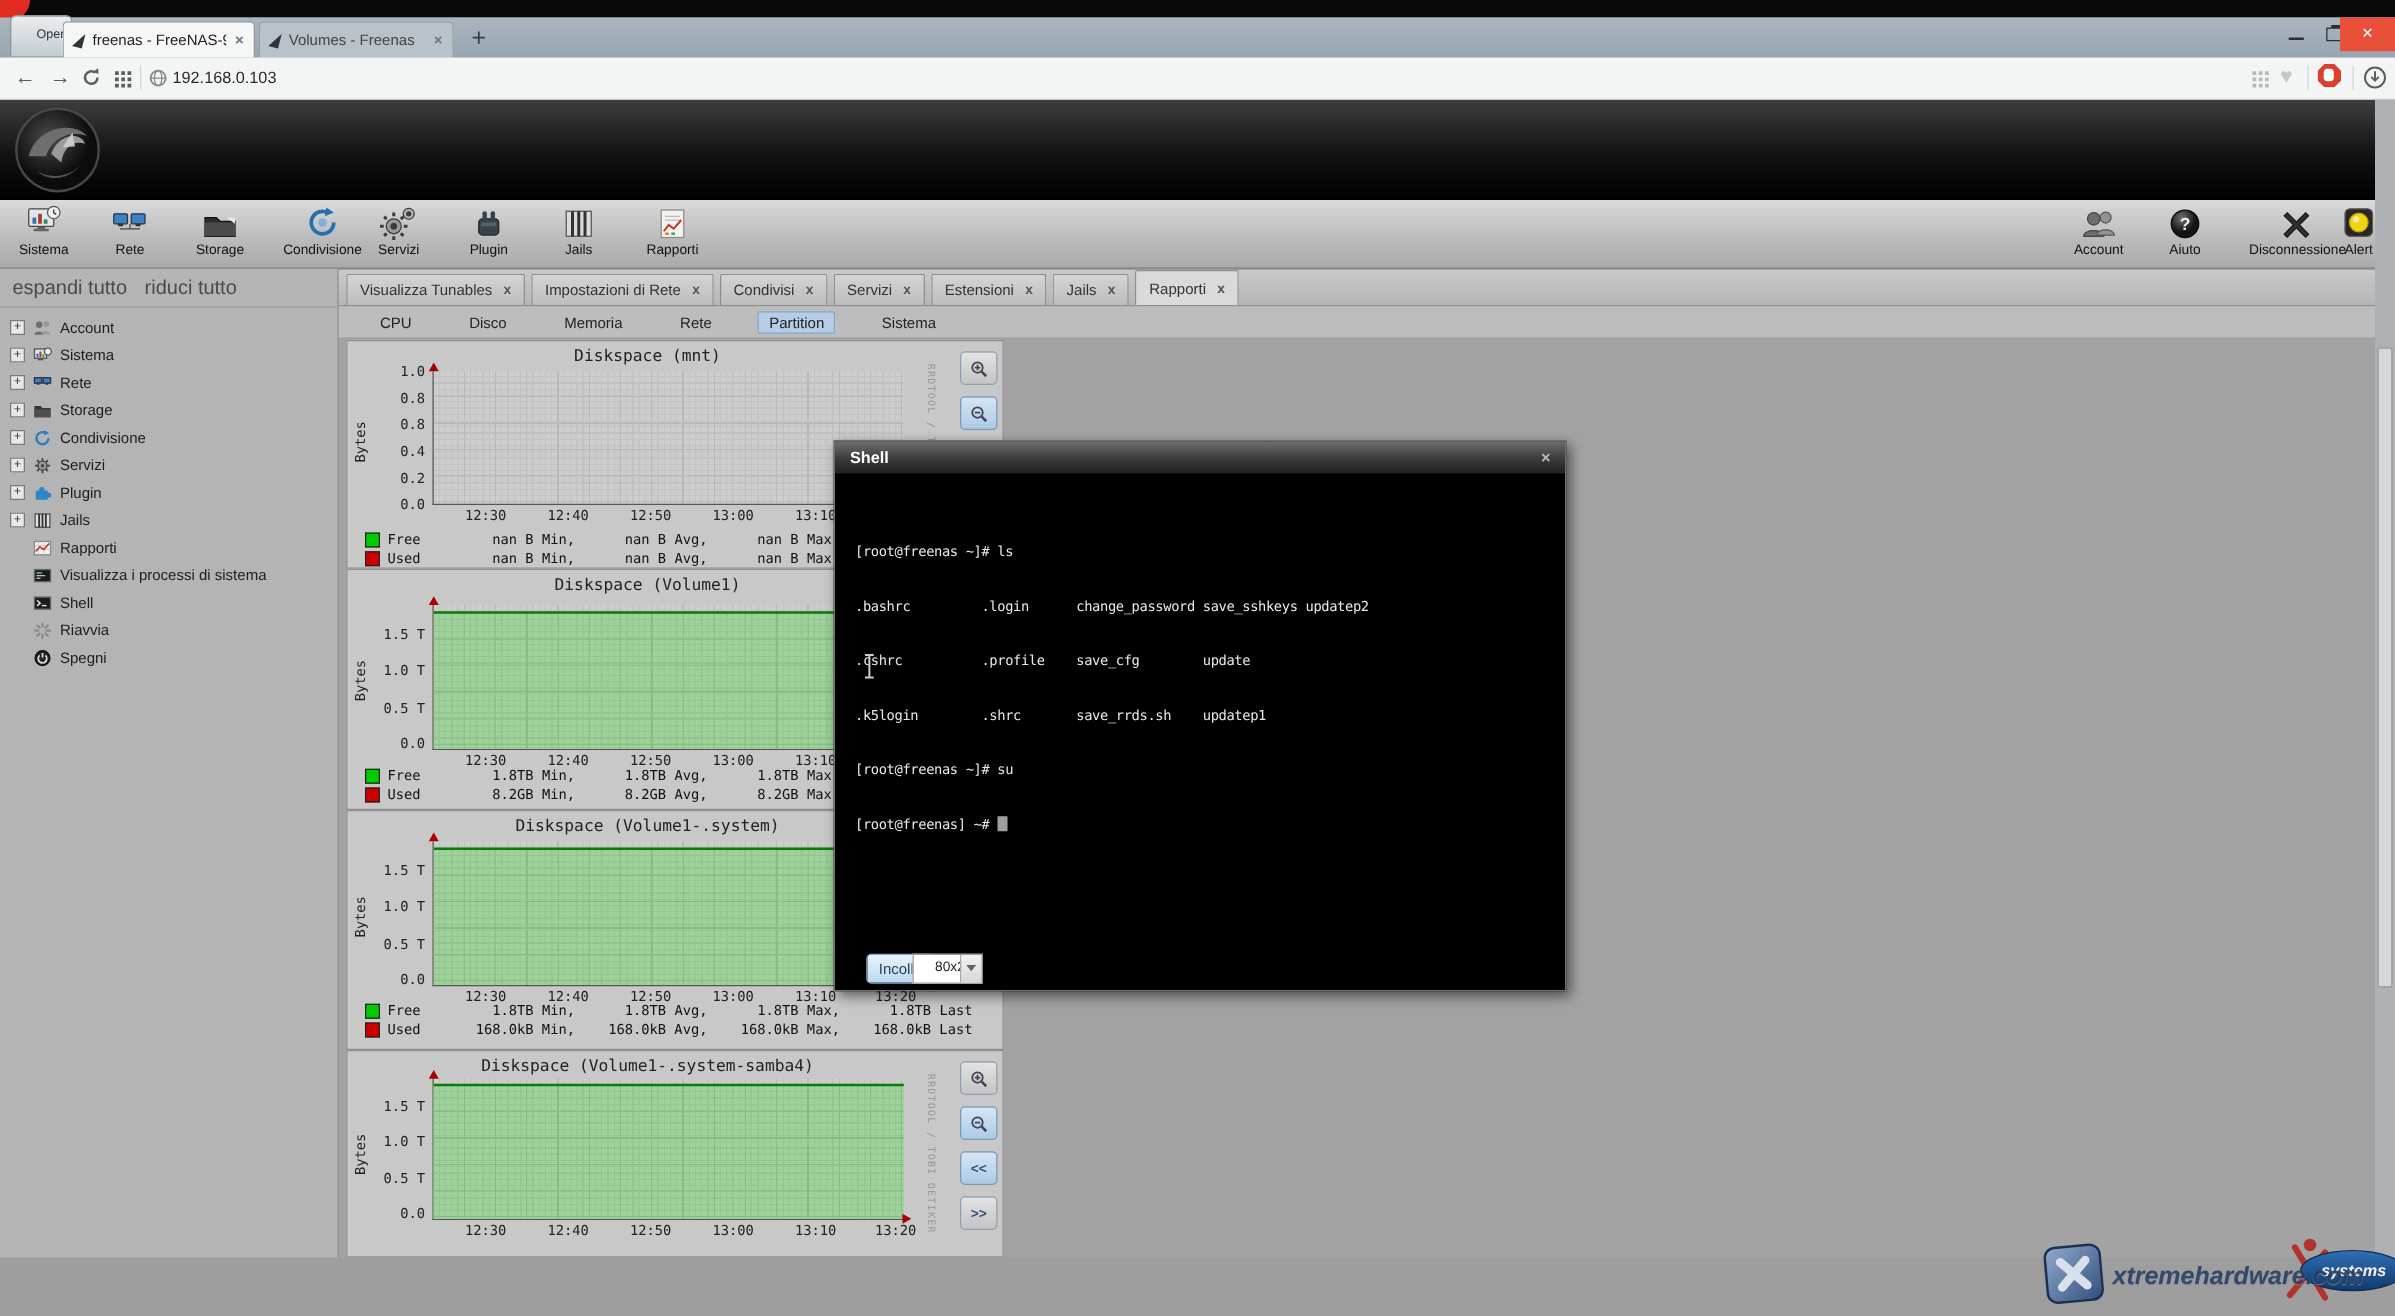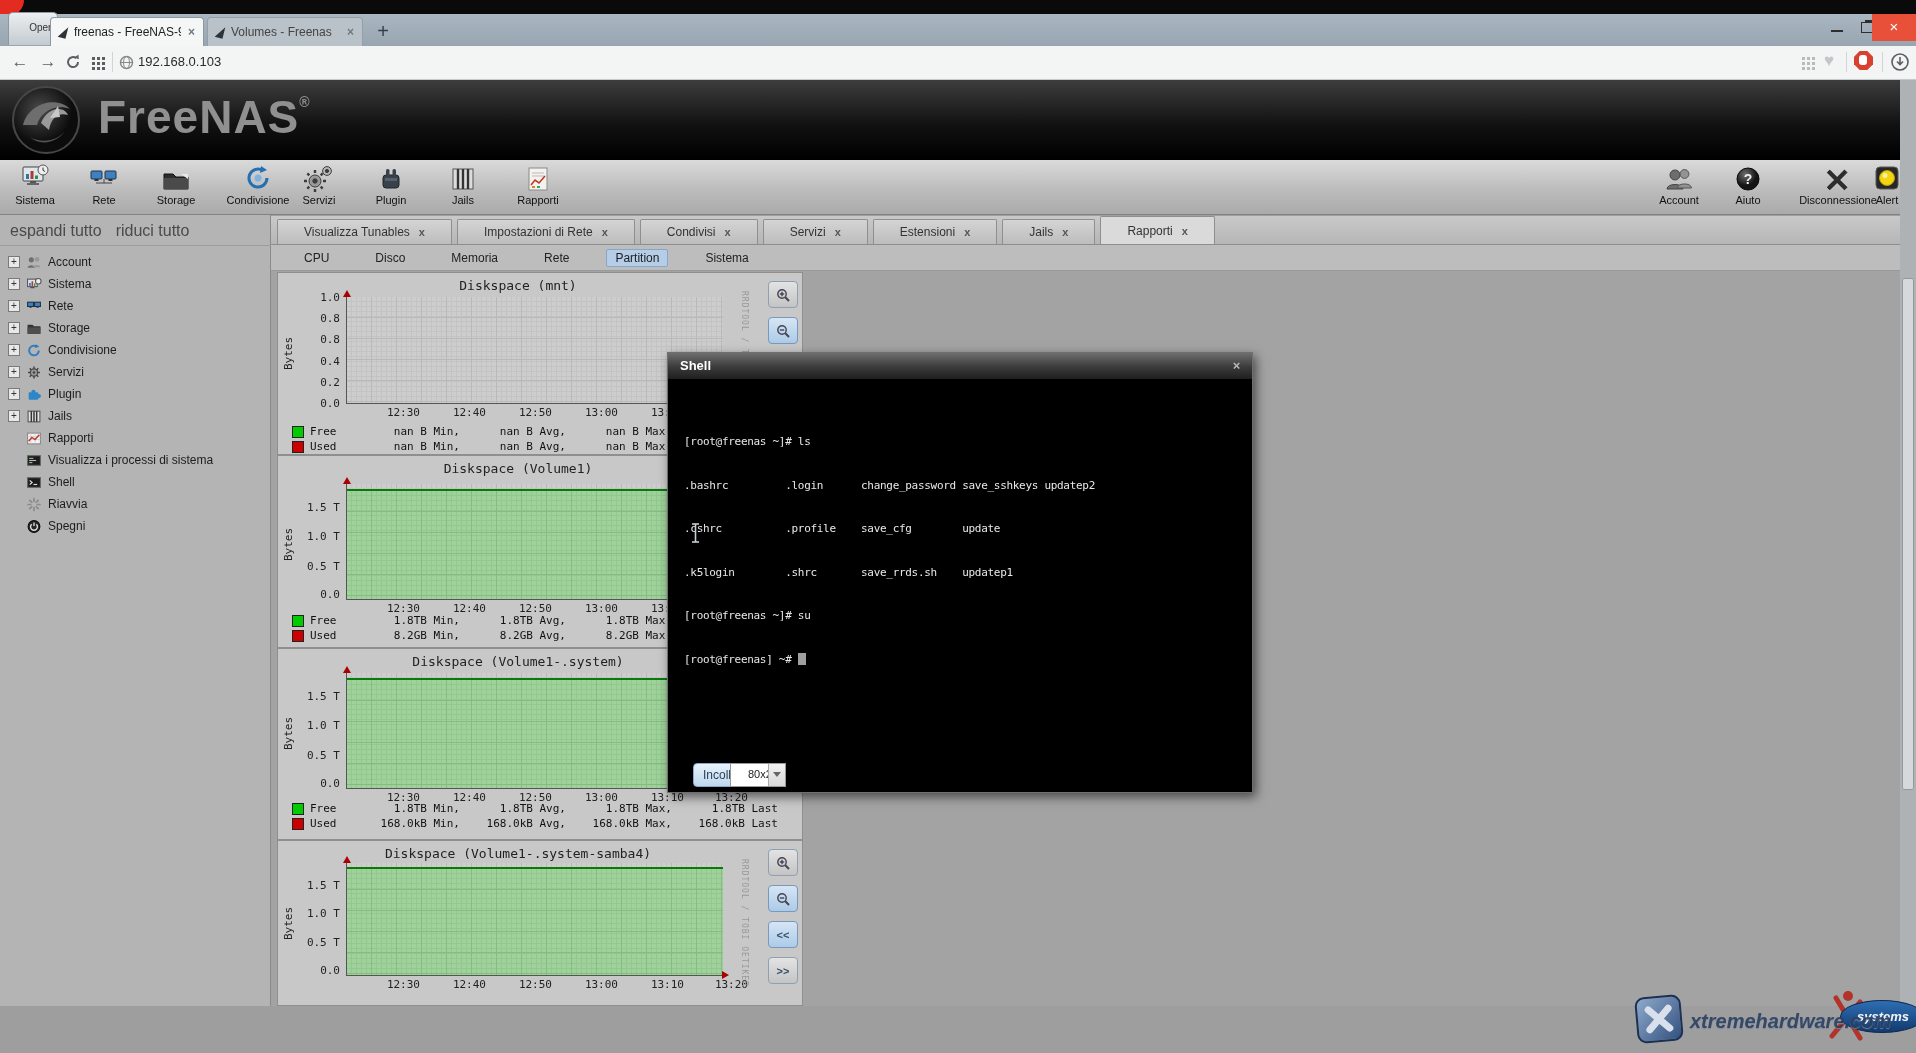--- a/index.html
+++ b/index.html
@@ -62,39 +62,39 @@
   .tree{left:0;top:30px;width:271px;border-top:1px solid #9d9d9d;padding-top:5px;}
   .trow{display:flex;align-items:center;height:22px;padding-left:8px;gap:6px;font-size:12px;color:#1d1d1d;}
   .expander{width:12px;height:12px;background:#e8e8e8;border:1px solid #7a7a7a;box-sizing:border-box;
             font-size:10px;line-height:9px;text-align:center;color:#333;flex:none;}
   .exp-sp{width:12px;flex:none;}
   .ticon{width:16px;height:15px;flex:none;}
 
   
   .apptabs{left:271px;top:216px;width:1629px;height:29px;background:linear-gradient(#c9c9c9,#b6b6b6);
            border-bottom:1px solid #8e8e8e;box-sizing:border-box;padding-left:6px;display:flex;align-items:flex-end;}
-  .atab{display:inline-flex;align-items:center;gap:9px;margin-right:5px;padding:0 26px;height:25px;
+  .atab{display:inline-flex;align-items:center;gap:9px;margin-right:5px;padding:0 10px;height:25px;
         background:linear-gradient(#d4d4d4,#bdbdbd);border:1px solid #8f8f8f;border-bottom:none;
         border-radius:2px 2px 0 0;font-size:12px;color:#333;box-sizing:border-box;}
   .atab .x{font-size:11px;color:#555;font-weight:bold;}
   .atab.active{background:#dadada;height:28px;}
   .subtabs{left:271px;top:245px;width:1629px;height:26px;background:#bdbdbd;border-bottom:1px solid #9a9a9a;
            box-sizing:border-box;display:flex;gap:28px;padding-left:24px;align-items:center;font-size:12px;color:#222;}
   .subtab{padding:2px 9px;}
   .subtab.active{background:#b5cde7;border:1px solid #86a7c8;border-radius:2px;padding:1px 8px;}
   .main-bg{left:271px;top:271px;width:1629px;height:735px;background:#a3a3a3;}
 
   
   .panel{left:277px;width:526px;background:#c8c8c8;border:1px solid #8f8f8f;box-sizing:border-box;overflow:hidden;z-index:1;}
   .c-title{position:absolute;left:0;top:5px;width:480px;text-align:center;
            font:13px "DejaVu Sans Mono",monospace;color:#222;}
   .c-ylabel{position:absolute;left:4px;width:14px;text-align:center;
             font:11px "DejaVu Sans Mono",monospace;color:#222;writing-mode:vertical-rl;transform:rotate(180deg);}
   .ytick{position:absolute;width:56px;text-align:right;font:11px "DejaVu Sans Mono",monospace;color:#222;}
-  .xtick{position:absolute;width:48px;text-align:right;font:11px "DejaVu Sans Mono",monospace;color:#222;}
+  .xtick{position:absolute;width:48px;text-align:left;font:11px "DejaVu Sans Mono",monospace;color:#222;}
   .plot{position:absolute;left:68px;width:376px;border-left:1px solid #555;border-bottom:1px solid #555;
         background:#cdcdcd;
         background-image:repeating-linear-gradient(to right,transparent 0 24px,#b9b9b9 24px 25px),
                          repeating-linear-gradient(to bottom,transparent 0 20px,#b9b9b9 20px 21px),
                          repeating-linear-gradient(to right,transparent 0 4px,#c3c3c3 4px 5px),
                          repeating-linear-gradient(to bottom,transparent 0 4px,#c3c3c3 4px 5px);}
   .gfill{position:absolute;left:0;right:0;bottom:0;top:4%;background:#9fd19b;border-top:2px solid #0a7a0a;
          background-image:repeating-linear-gradient(to right,transparent 0 24px,#85bd81 24px 25px),
                           repeating-linear-gradient(to bottom,transparent 0 20px,#85bd81 20px 21px),
                           repeating-linear-gradient(to right,transparent 0 4px,#93c78f 4px 5px),
@@ -219,21 +219,20 @@
             <stop offset="100%" stop-color="#0c0c0c"></stop>
           </radialGradient>
         </defs>
       <circle cx="36" cy="36" r="33" fill="url(#lg)" stroke="#474747" stroke-width="2"></circle>
       <path d="M13 41 C19 18 48 12 60 25 C49 20 31 25 27 41 Z" fill="#6e6e6e"></path>
       <path d="M31 39 C37 23 54 21 58 31 C49 28 41 33 39 46 Z" fill="#9a9a9a"></path>
       <path d="M20 53 C31 60 50 57 56 45 C48 60 29 62 20 53 Z" fill="#555"></path>
       <path d="M40 34 l8 -12 l2 11 Z" fill="#c9c9c9"></path>
     </svg>
   </div>
-  <div class="abs fn-logo-text"><span>FreeNAS</span><span class="fn-reg">®</span></div>
 
   <div class="abs app-toolbar"></div>
 
   <div class="abs tb-item" style="left:-7px;">
     <div class="ic">
         <svg width="30" height="28">
           <rect x="3" y="3" width="20" height="14" rx="1" fill="#dfe6ec" stroke="#444"></rect>
           <rect x="6" y="10" width="3" height="5" fill="#3a6ea5"></rect>
           <rect x="10.5" y="7" width="3" height="8" fill="#b03a2e"></rect>
           <rect x="15" y="11.5" width="3" height="3.5" fill="#2e8b57"></rect>

